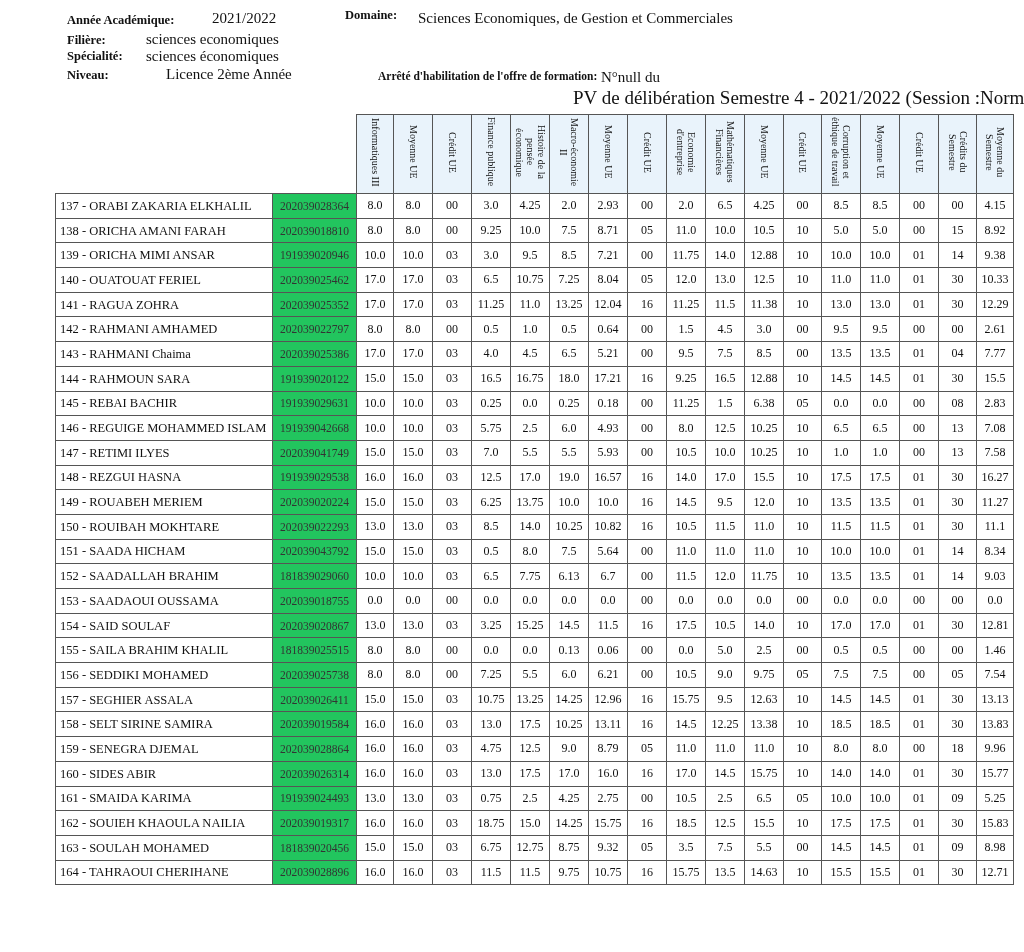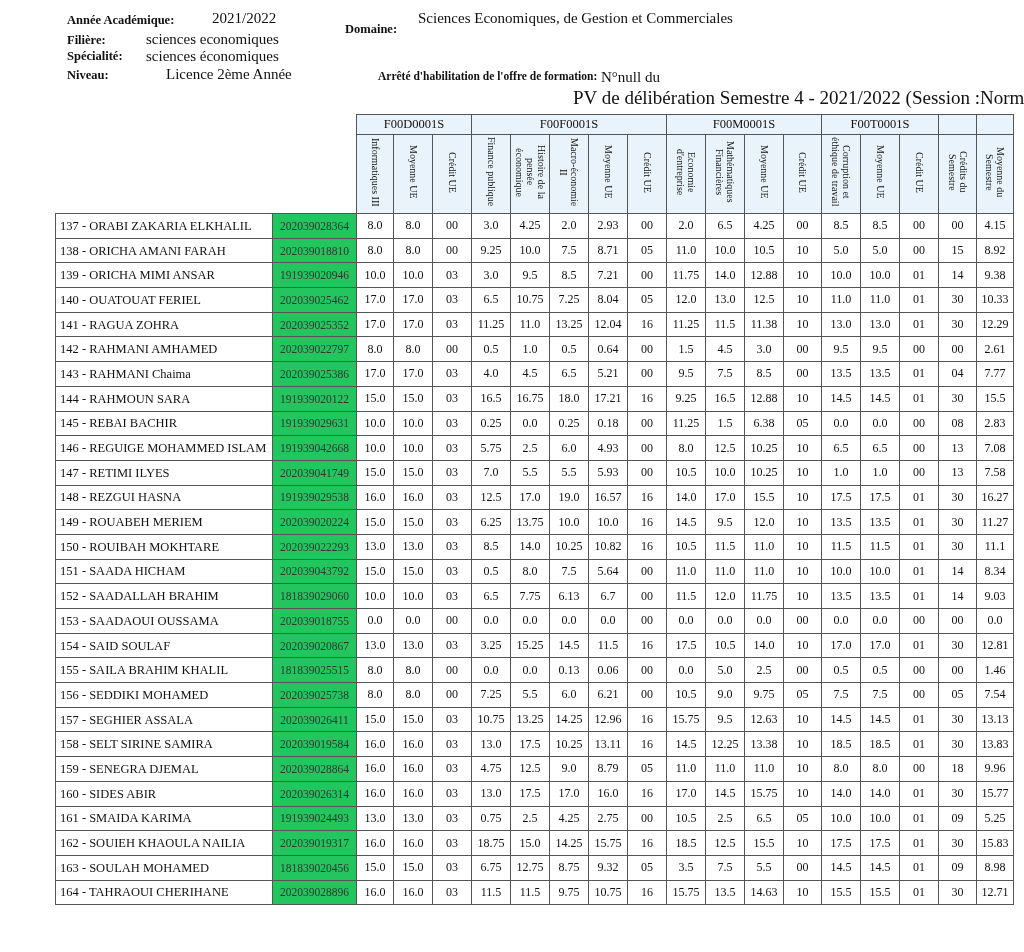--- a/index.html
+++ b/index.html
@@ -23,21 +23,21 @@
 
 <div class="abs lbl" style="left:67px;top:13px;">Année Académique:</div>
 <div class="abs val" style="left:212px;top:10px;">2021/2022</div>
 <div class="abs lbl" style="left:67px;top:33px;text-align:right;">Filière:</div>
 <div class="abs val" style="left:146px;top:31px;">sciences economiques</div>
 <div class="abs lbl" style="left:67px;top:49px;">Spécialité:</div>
 <div class="abs val" style="left:146px;top:48px;">sciences économiques</div>
 <div class="abs lbl" style="left:67px;top:68px;">Niveau:</div>
 <div class="abs val" style="left:146px;top:66px;margin-left:20px;">Licence 2ème Année</div>
 
-<div class="abs lbl" style="left:345px;top:22px;">Domaine:</div>
+<div class="abs lbl" style="left:345px;top:8px;">Domaine:</div>
 <div class="abs val" style="left:418px;top:10px;text-align:right;">Sciences Economiques, de Gestion et Commerciales</div>
 <div class="abs lbl" style="left:338px;top:70px;font-size:11.5px;margin-left:40px;">Arrêté d'habilitation de l'offre de formation:</div>
 <div class="abs val" style="left:601px;top:69px;">N°null  du</div>
 <div class="abs title" style="left:573px;top:87px;">PV de délibération Semestre 4  -  2021/2022 (Session :Normal</div>
 
 <table class="pv">
   <colgroup>
     <col style="width:217px">
       <col style="width:84px">
     <col style="width:37px">
@@ -52,29 +52,20 @@
       <col style="width:39px">
       <col style="width:39px">
       <col style="width:38px">
     <col style="width:39px">
       <col style="width:39px">
       <col style="width:39px">
     <col style="width:38px">
       <col style="width:37px">
   </colgroup>
   <thead>
-    <tr>
-      <th class="blank" colspan="2"></th>
-      <th class="grp" colspan="3">F00D0001S</th>
-      <th class="grp" colspan="5">F00F0001S</th>
-      <th class="grp" colspan="4">F00M0001S</th>
-      <th class="grp" colspan="3">F00T0001S</th>
-      <th class="grp"></th>
-      <th class="grp"></th>
-    </tr>
     <tr id="col-header-row">
       <th class="blank" colspan="2"></th>
     <th class="vh"><span class="vtext">Informatiques III</span></th>
         <th class="vh"><span class="vtext">Moyenne UE</span></th>
         <th class="vh"><span class="vtext">Crédit UE</span></th>
         <th class="vh"><span class="vtext">Finance publique</span></th>
         <th class="vh"><span class="vtext">Histoire de la pensée économique</span></th>
         <th class="vh"><span class="vtext">Macro-économie II</span></th>
         <th class="vh"><span class="vtext">Moyenne UE</span></th>
         <th class="vh"><span class="vtext">Crédit UE</span></th>

